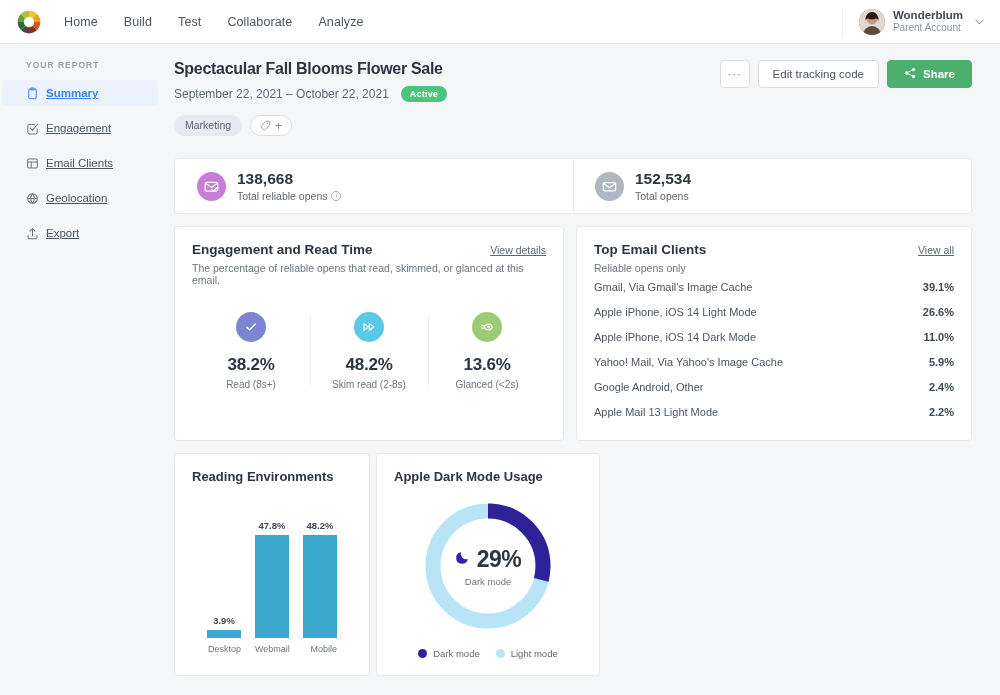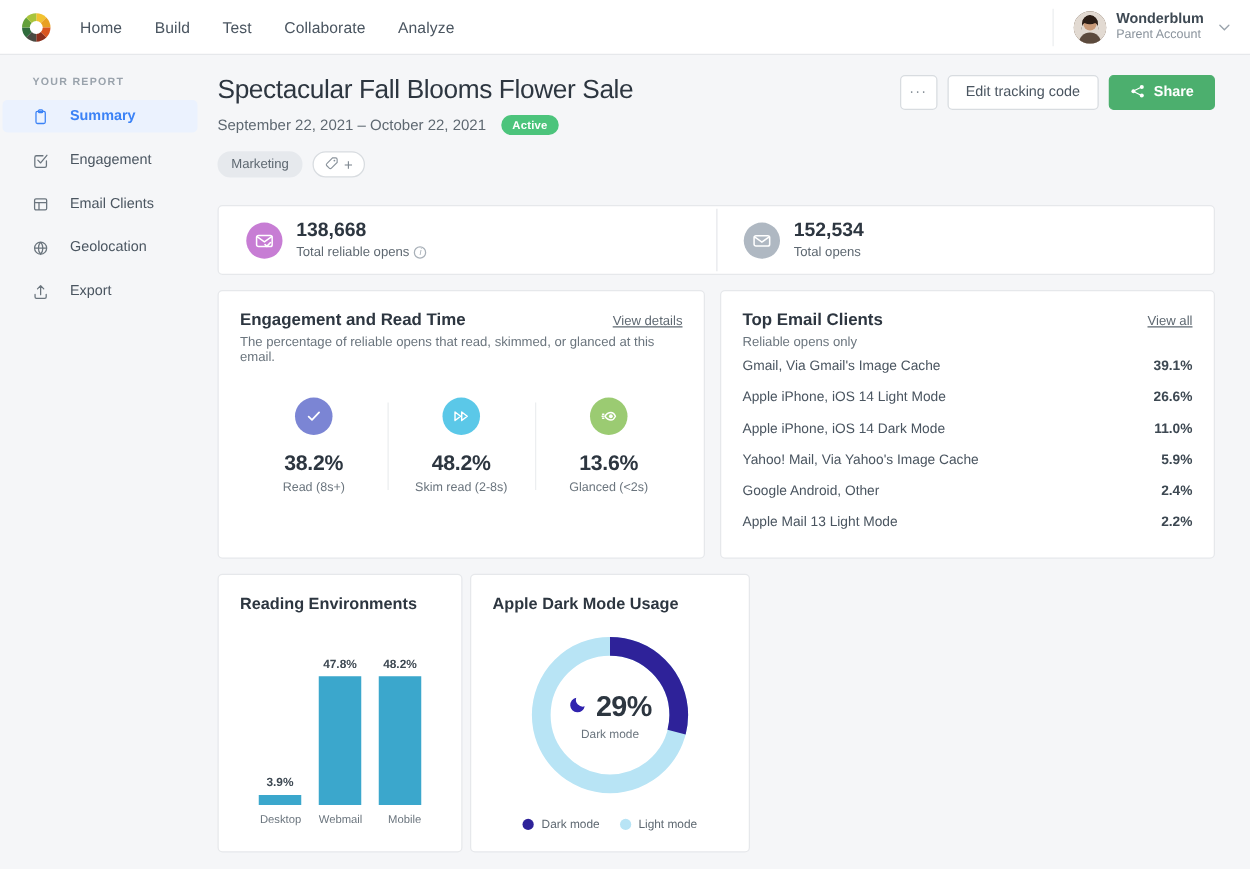--- a/index.html
+++ b/index.html
@@ -39,32 +39,32 @@
   .caret { margin-left: 4px; color: #9AA3AC; font-size: 9px; }
 
   
   .body-wrap { display: flex; height: 651px; }
   .sidebar { width: 160px; flex: 0 0 160px; padding: 16px 0 0 0; }
   .side-label {
     font-size: 8.5px; letter-spacing: 1px; color: #9AA3AC;
     text-transform: uppercase; padding: 0 0 10px 26px; font-weight: bold;
   }
   .side-item {
-    display: flex; align-items: center; gap: 17px;
+    display: flex; align-items: center; gap: 7px;
     height: 26px; margin: 0 2px 9px 2px; padding-left: 24px;
-    font-size: 11.5px; color: #4A5560; border-radius: 4px; cursor: pointer;
+    font-size: 11.5px; color: #4A5560; border-radius: 4px; cursor: pointer; text-decoration: underline;
   }
   .side-item.active { background: #EBF2FE; color: #3B82F6; font-weight: bold; }
   .side-item .ico { width: 13px; height: 13px; display: block; flex: 0 0 auto; }
 
   .main { flex: 1 1 auto; padding: 16px 28px 0 14px; }
 
   
   .page-head { display: flex; align-items: flex-start; }
-  .page-title { font-size: 21px; font-weight: normal; color: #2D3640; letter-spacing: -.3px; }
+  .page-title { font-size: 16px; font-weight: bold; color: #2D3640; letter-spacing: -.3px; }
   .meta-row { display: flex; align-items: center; gap: 12px; margin-top: 8px; }
   .date-range { font-size: 12px; color: #5E6871; }
   .badge {
     background: #4CC47C; color: #fff; font-size: 9px; font-weight: bold;
     padding: 3px 9px; border-radius: 9px; letter-spacing: .2px;
   }
   .tag-row { display: flex; gap: 8px; margin-top: 13px; }
   .tag-pill {
     background: #E6E9ED; color: #5E6871; font-size: 10.5px;
     padding: 4px 11px; border-radius: 11px;

